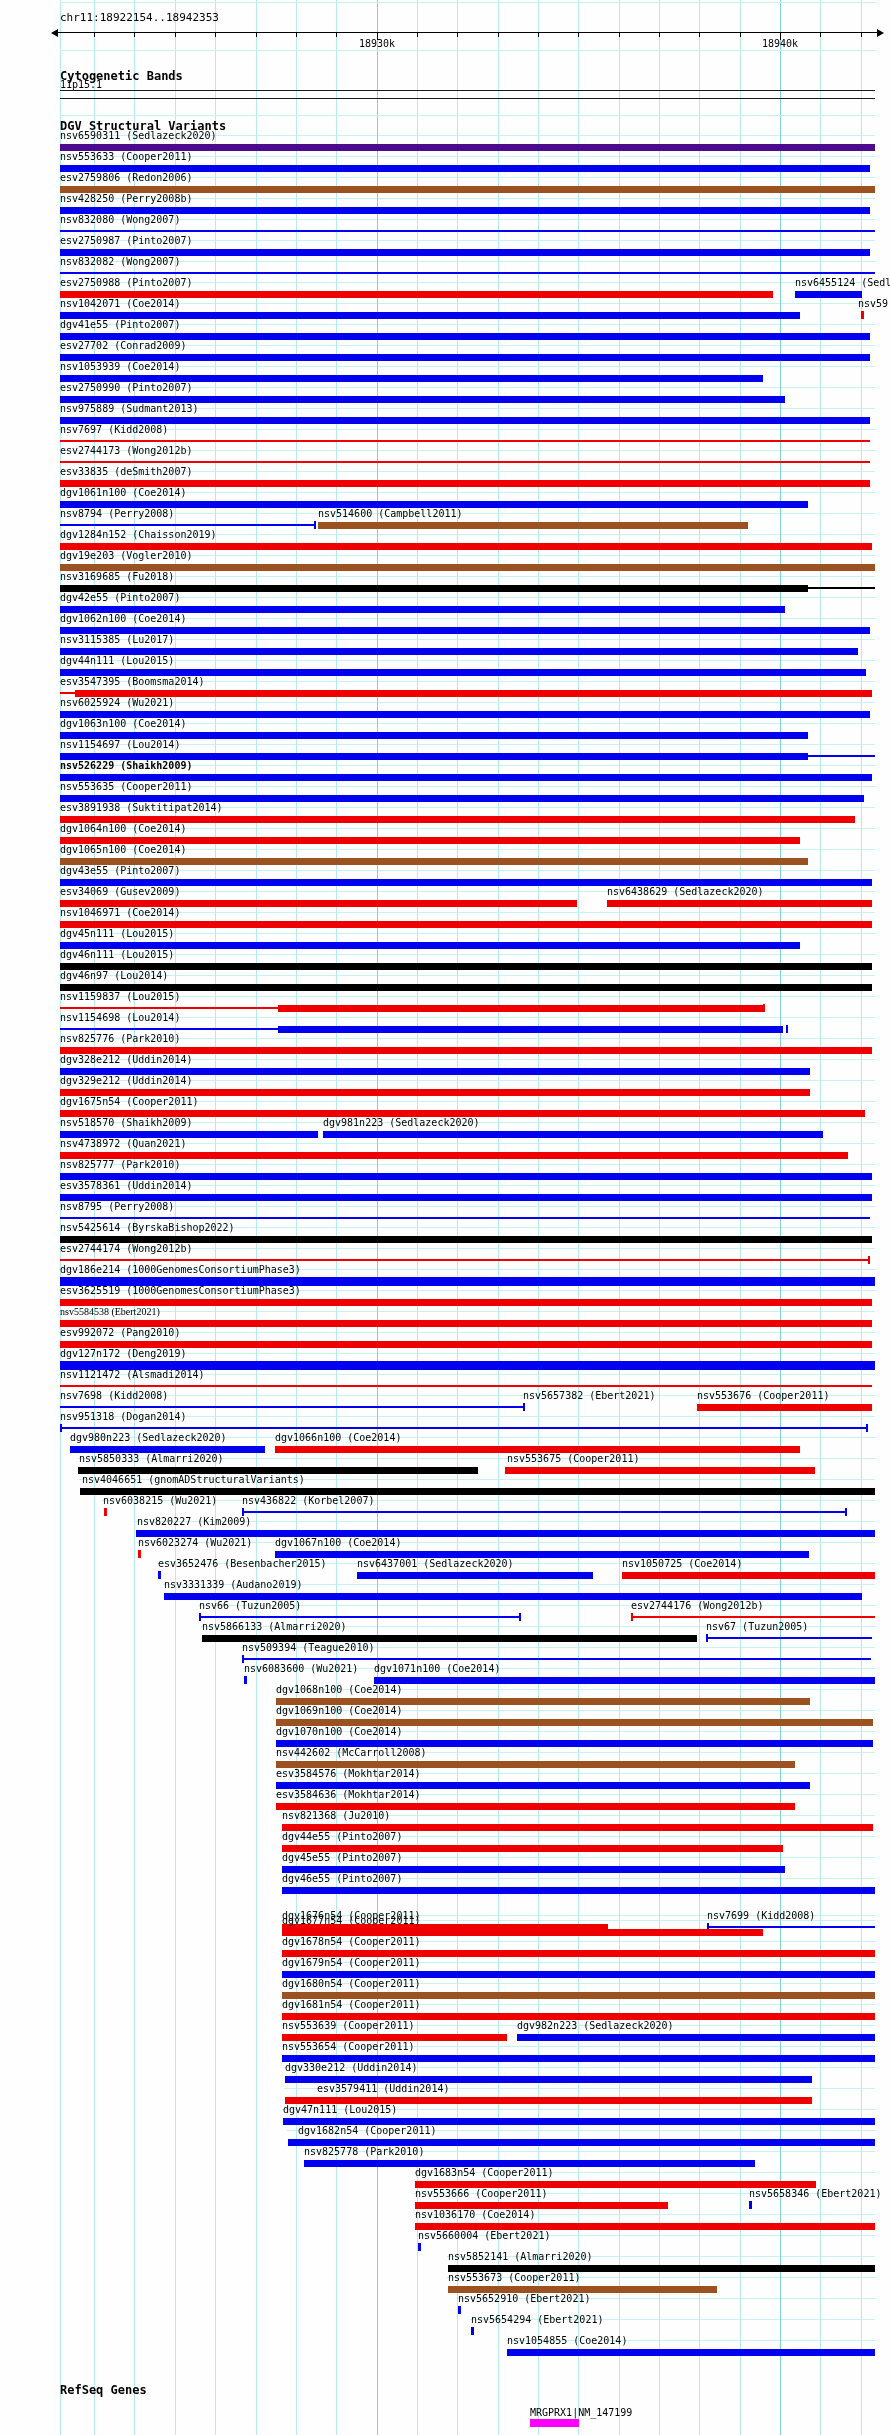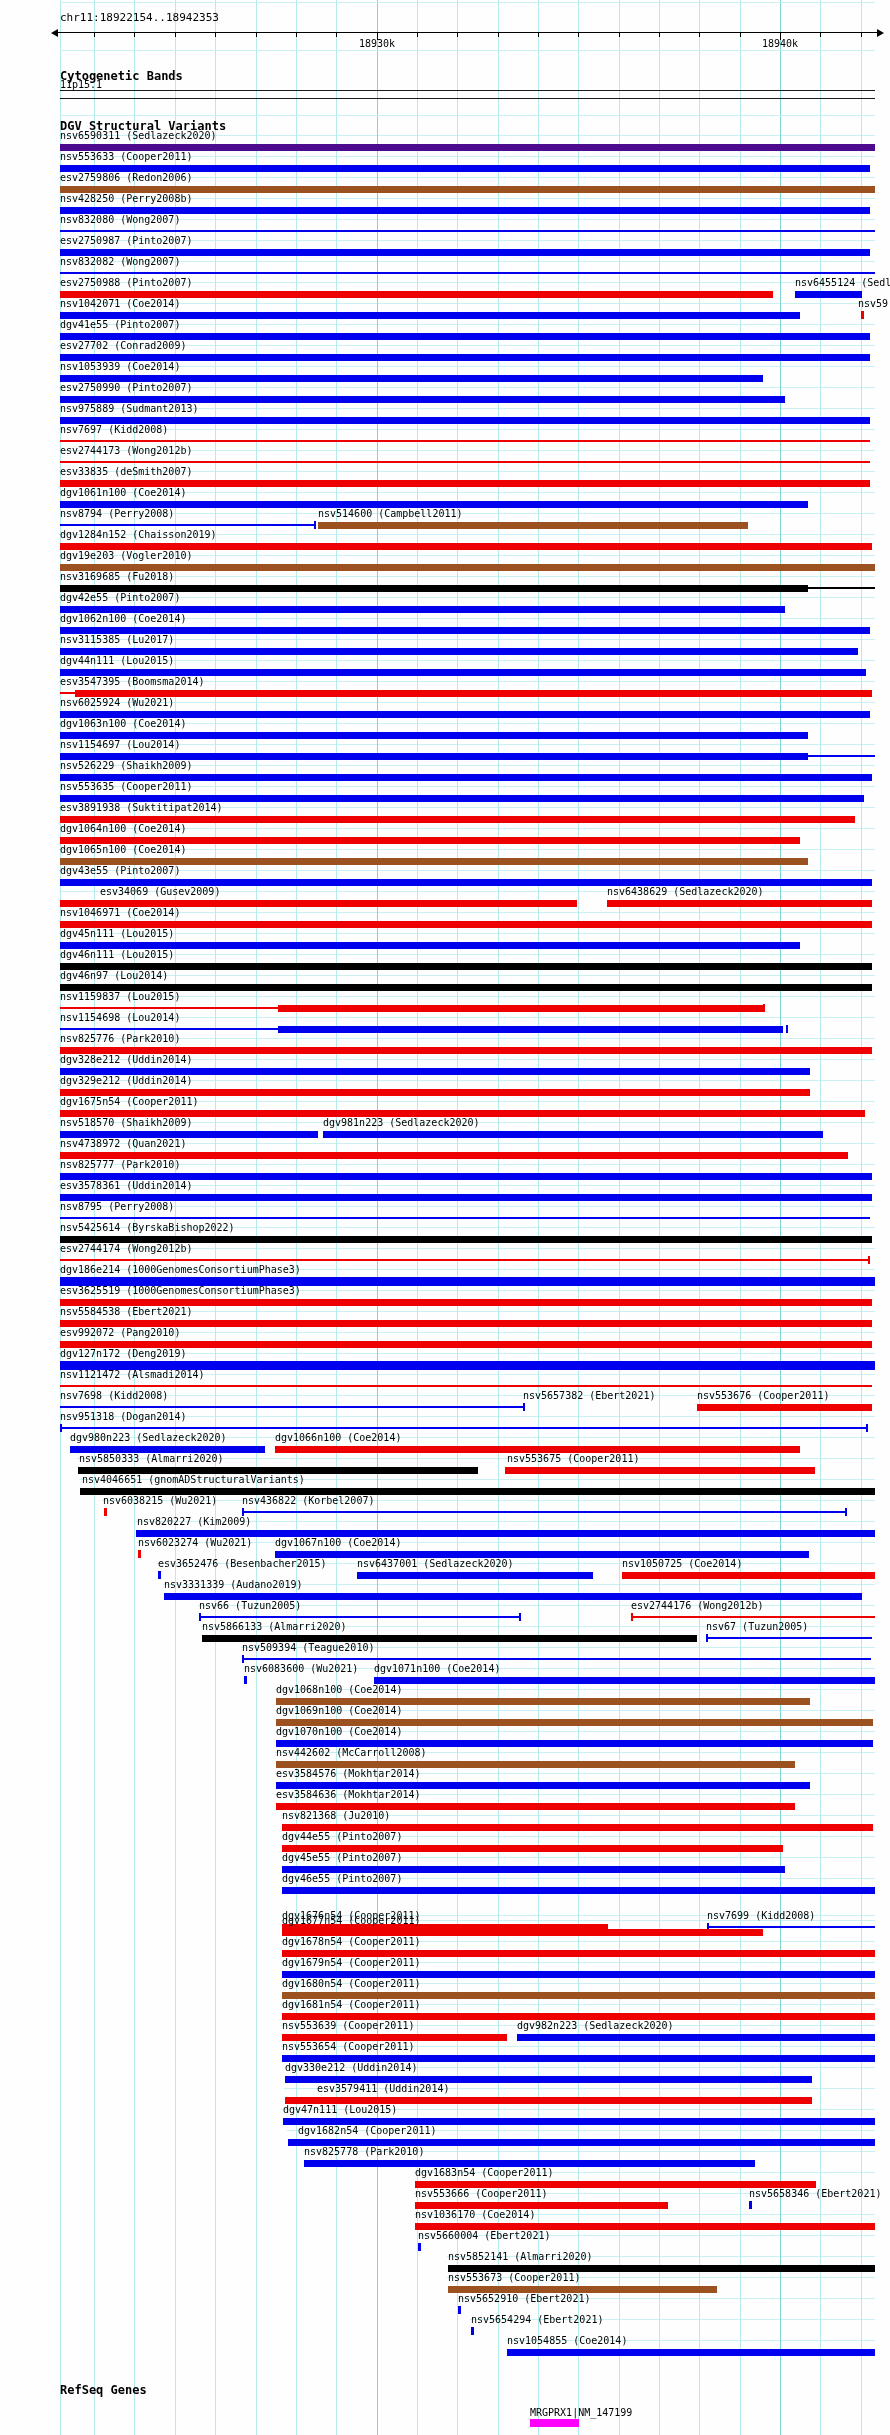--- a/index.html
+++ b/index.html
@@ -214,21 +214,21 @@
         <div class="seg" style="left: 60px; top: 13px; width: 748px; height: 7px; background: rgb(0, 0, 238);"></div>
       </div>
       <div class="abs" style="left: 0px; top: 740px; width: 890px; height: 21px;">
         <div class="rowline" style="left: 59px; top: 4px; width: 816px; background: rgb(201, 241, 241);"></div>
         <div class="lbl" style="left: 60px; top: -1px;">nsv1154697 (Lou2014)</div>
         <div class="seg" style="left: 60px; top: 13px; width: 748px; height: 7px; background: rgb(0, 0, 238);"></div>
         <div class="seg" style="left: 808px; top: 15px; width: 67px; height: 2px; background: rgb(0, 0, 238);"></div>
       </div>
       <div class="abs" style="left: 0px; top: 761px; width: 890px; height: 21px;">
         <div class="rowline" style="left: 59px; top: 4px; width: 816px; background: rgb(201, 241, 241);"></div>
-        <div class="lbl" style="left: 60px; top: -1px;">nsv526229 (Shaikh2009)</div>
+        <div class="lbl" style="left: 60px; top: -1px; font-weight: bold;">nsv526229 (Shaikh2009)</div>
         <div class="seg" style="left: 60px; top: 13px; width: 812px; height: 7px; background: rgb(0, 0, 238);"></div>
       </div>
       <div class="abs" style="left: 0px; top: 782px; width: 890px; height: 21px;">
         <div class="rowline" style="left: 59px; top: 4px; width: 816px; background: rgb(201, 241, 241);"></div>
         <div class="lbl" style="left: 60px; top: -1px;">nsv553635 (Cooper2011)</div>
         <div class="seg" style="left: 60px; top: 13px; width: 804px; height: 7px; background: rgb(0, 0, 238);"></div>
       </div>
       <div class="abs" style="left: 0px; top: 803px; width: 890px; height: 21px;">
         <div class="rowline" style="left: 59px; top: 4px; width: 816px; background: rgb(201, 241, 241);"></div>
         <div class="lbl" style="left: 60px; top: -1px;">esv3891938 (Suktitipat2014)</div>
@@ -244,21 +244,21 @@
         <div class="lbl" style="left: 60px; top: -1px;">dgv1065n100 (Coe2014)</div>
         <div class="seg" style="left: 60px; top: 13px; width: 748px; height: 7px; background: rgb(156, 81, 32);"></div>
       </div>
       <div class="abs" style="left: 0px; top: 866px; width: 890px; height: 21px;">
         <div class="rowline" style="left: 59px; top: 4px; width: 816px; background: rgb(201, 241, 241);"></div>
         <div class="lbl" style="left: 60px; top: -1px;">dgv43e55 (Pinto2007)</div>
         <div class="seg" style="left: 60px; top: 13px; width: 812px; height: 7px; background: rgb(0, 0, 238);"></div>
       </div>
       <div class="abs" style="left: 0px; top: 887px; width: 890px; height: 21px;">
         <div class="rowline" style="left: 59px; top: 4px; width: 816px; background: rgb(201, 241, 241);"></div>
-        <div class="lbl" style="left: 60px; top: -1px; margin-left: 40px;">esv34069 (Gusev2009)</div>
+        <div class="lbl" style="left: 60px; top: -1px;">esv34069 (Gusev2009)</div>
         <div class="seg" style="left: 60px; top: 13px; width: 517px; height: 7px; background: rgb(238, 0, 0);"></div>
         <div class="lbl" style="left: 607px; top: -1px;">nsv6438629 (Sedlazeck2020)</div>
         <div class="seg" style="left: 607px; top: 13px; width: 265px; height: 7px; background: rgb(238, 0, 0);"></div>
       </div>
       <div class="abs" style="left: 0px; top: 908px; width: 890px; height: 21px;">
         <div class="rowline" style="left: 59px; top: 4px; width: 816px; background: rgb(201, 241, 241);"></div>
         <div class="lbl" style="left: 60px; top: -1px;">nsv1046971 (Coe2014)</div>
         <div class="seg" style="left: 60px; top: 13px; width: 812px; height: 7px; background: rgb(238, 0, 0);"></div>
       </div>
       <div class="abs" style="left: 0px; top: 929px; width: 890px; height: 21px;">
@@ -351,21 +351,21 @@
       <div class="abs" style="left: 0px; top: 1265px; width: 890px; height: 21px;">
         <div class="rowline" style="left: 59px; top: 4px; width: 816px; background: rgb(201, 241, 241);"></div>
         <div class="lbl" style="left: 60px; top: -1px;">dgv186e214 (1000GenomesConsortiumPhase3)</div>
         <div class="seg" style="left: 60px; top: 12px; width: 815px; height: 9px; background: rgb(0, 0, 238);"></div>
       </div>
       <div class="abs" style="left: 0px; top: 1286px; width: 890px; height: 21px;">
         <div class="rowline" style="left: 59px; top: 4px; width: 816px; background: rgb(201, 241, 241);"></div>
         <div class="lbl" style="left: 60px; top: -1px;">esv3625519 (1000GenomesConsortiumPhase3)</div>
         <div class="seg" style="left: 60px; top: 13px; width: 812px; height: 7px; background: rgb(238, 0, 0);"></div>
       </div>
-      <div class="abs" style="left: 0px; top: 1307px; width: 738px; height: 21px;">
+      <div class="abs" style="left: 0px; top: 1307px; width: 738px; height: 21px; font-family: Liberation Serif, serif;">
         <div class="rowline" style="left: 59px; top: 4px; width: 816px; background: rgb(201, 241, 241);"></div>
         <div class="lbl" style="left: 60px; top: -1px;">nsv5584538 (Ebert2021)</div>
         <div class="seg" style="left: 60px; top: 13px; width: 812px; height: 7px; background: rgb(238, 0, 0);"></div>
       </div>
       <div class="abs" style="left: 0px; top: 1328px; width: 890px; height: 21px;">
         <div class="rowline" style="left: 59px; top: 4px; width: 816px; background: rgb(201, 241, 241);"></div>
         <div class="lbl" style="left: 60px; top: -1px;">esv992072 (Pang2010)</div>
         <div class="seg" style="left: 60px; top: 13px; width: 812px; height: 7px; background: rgb(238, 0, 0);"></div>
       </div>
       <div class="abs" style="left: 0px; top: 1349px; width: 890px; height: 21px;">

